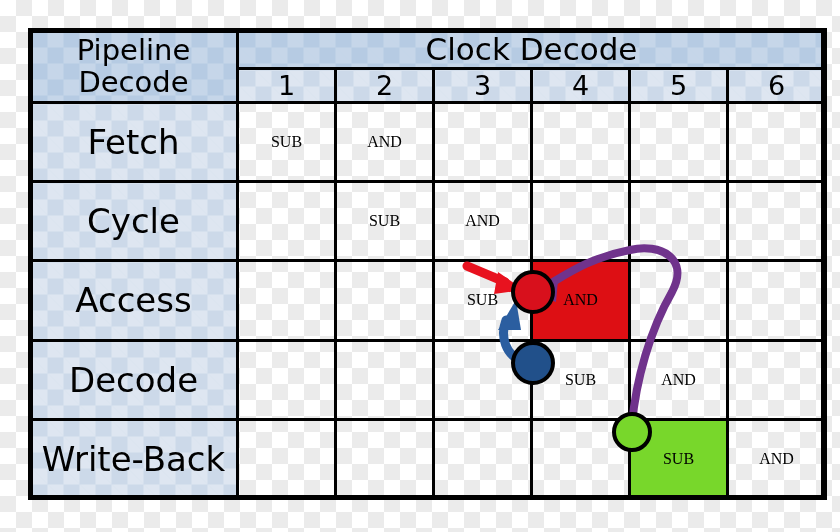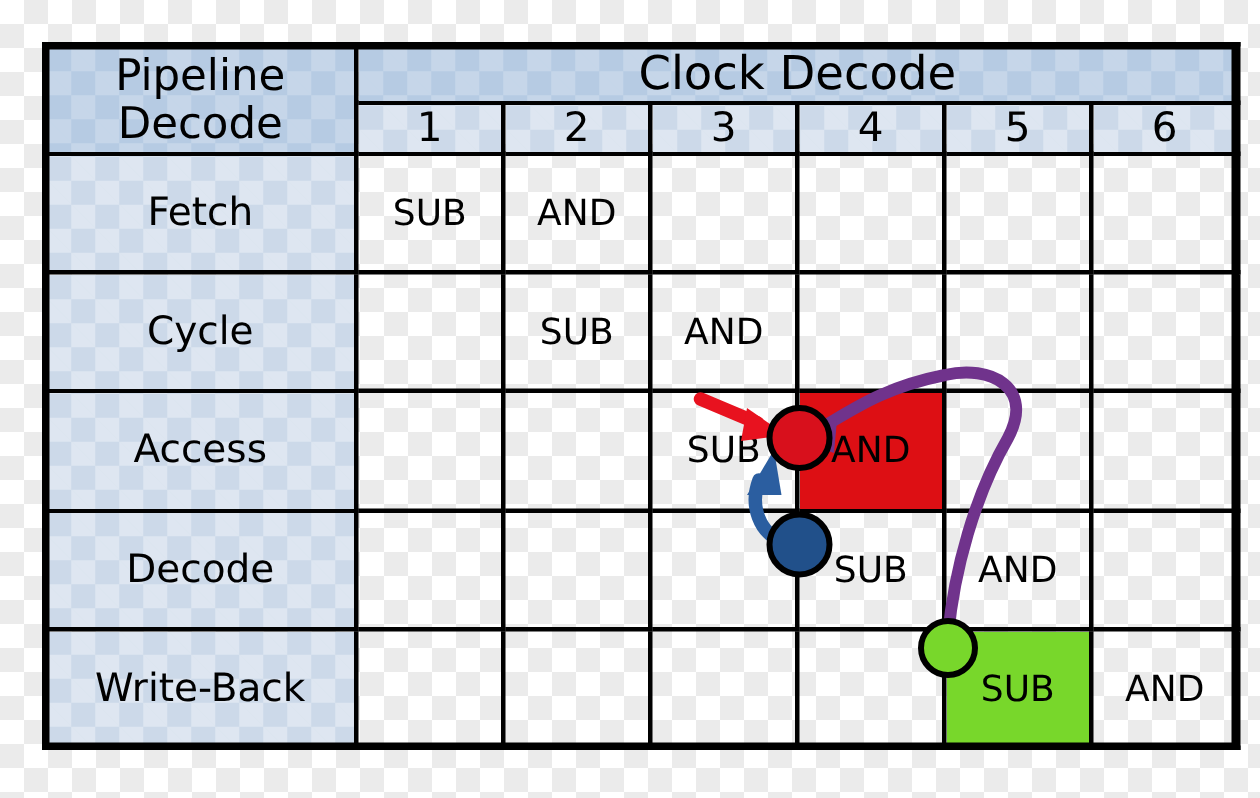--- a/index.html
+++ b/index.html
@@ -87,25 +87,26 @@
     font-weight: bold;
     font-size: 27px;
   }
   .stage-cell {
     background-color: #ccd9e9;
     background-image:
       linear-gradient(45deg, rgba(255,255,255,0.35) 25%, transparent 25%, transparent 75%, rgba(255,255,255,0.35) 75%),
       linear-gradient(45deg, rgba(255,255,255,0.35) 25%, transparent 25%, transparent 75%, rgba(255,255,255,0.35) 75%);
     background-size: 32px 32px;
     background-position: 0 0, 16px 16px;
-    font-size: 26px;
+    font-size: 34px;
   }
   .data-cell {
     background-color: transparent;
-    font-size: 24px;
+    font-size: 16px;
+    font-family: Liberation Serif, serif;
   }
   .fill-red {
     background-color: #dd0f14;
   }
   .fill-green {
     background-color: #78d72b;
   }
   .title-stage {
     font-weight: bold;
     font-size: 29px;

